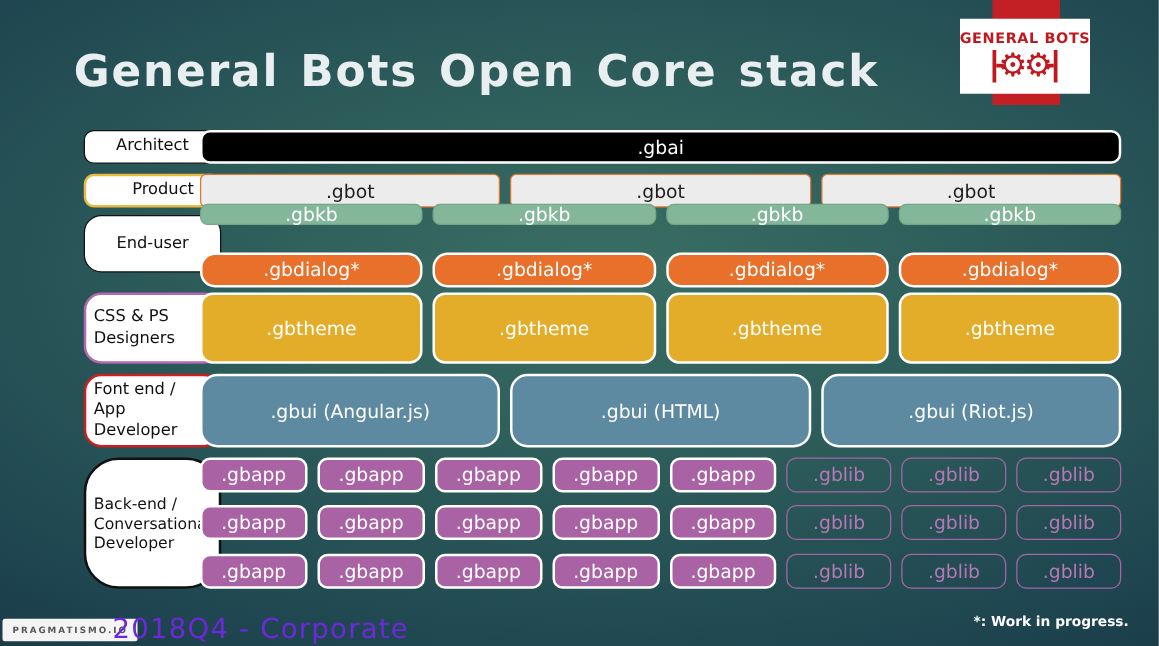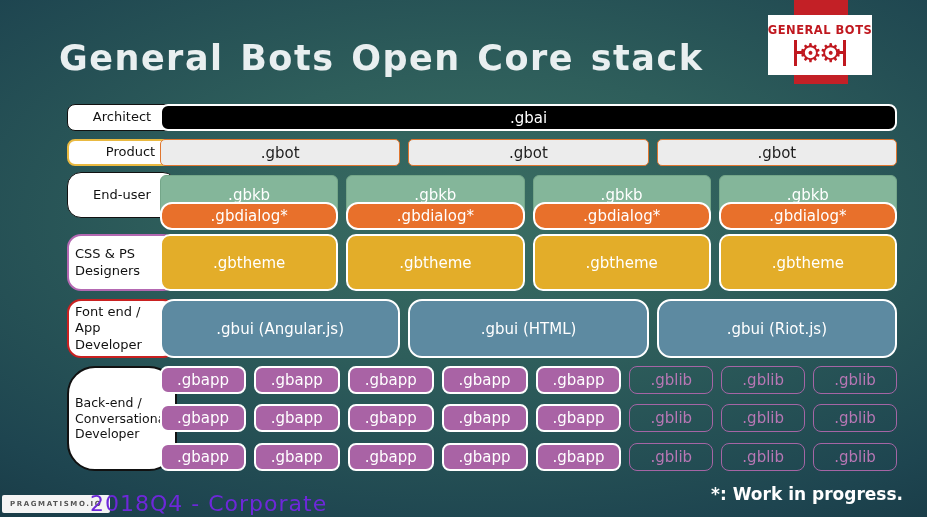--- a/index.html
+++ b/index.html
@@ -42,21 +42,21 @@
   
   .row{position:absolute;left:160px;width:737px;display:flex;gap:8px;}
   .box{
     flex:1;display:flex;align-items:center;justify-content:center;
     color:#fff;font-size:15px;box-sizing:border-box;white-space:nowrap;
   }
   .row-gbai{top:104px;height:27px;}
   .box-gbai{background:#000000;border:2px solid #fff;border-radius:8px;}
   .row-gbot{top:139px;height:27px;}
   .box-gbot{background:#ececec;border:1.5px solid #e0762f;border-radius:5px;color:#1d1d1d;}
-  .row-gbkb{top:175px;height:40px;}
+  .row-gbkb{top:163px;height:17px;}
   .box-gbkb{background:#84b69a;border:1px solid #74a689;border-radius:6px;}
   .row-gbdialog{top:202px;height:28px;}
   .box-gbdialog{background:#e8702b;border:2px solid #fff;border-radius:12px;}
   .row-gbtheme{top:234px;height:57px;justify-content:flex-end;}
   .box-gbtheme{background:#e3ad29;border:2px solid #fff;border-radius:10px;}
   .row-gbui{top:299px;height:59px;}
   .box-gbui{background:#5d8aa1;border:2px solid #fff;border-radius:14px;}
   .row-be1{top:366px;height:28px;}
   .row-be2{top:404px;height:28px;}
   .row-be3{top:443px;height:28px;}
@@ -64,21 +64,21 @@
   .box-gblib{background:transparent;border:1.5px solid #a565a5;border-radius:8px;color:#b877b5;}
   
   .brand-chip{
     position:absolute;left:2px;bottom:4px;background:#f4f4f4;border-radius:2px;
     padding:5px 8px;font-size:7px;font-weight:bold;letter-spacing:1.6px;color:#555;
   }
   .slide-label{
     position:absolute;left:90px;bottom:1px;font-size:22px;color:#6d28d9;
     letter-spacing:1px;font-weight:400;
   }
-  .wip-note{position:absolute;right:24px;bottom:13px;font-size:17px;color:#ffffff;font-weight:bold;}
+  .wip-note{position:absolute;right:24px;bottom:13px;font-size:11px;color:#ffffff;font-weight:bold;}
 </style>
 </head>
 <body>
 
 <h1 class="slide-title">General Bots Open Core stack</h1>
 
 <div class="logo-stripe"></div>
 <div class="logo-card">
   <div class="logo-brand">GENERAL BOTS</div>
   <div class="logo-gears">

